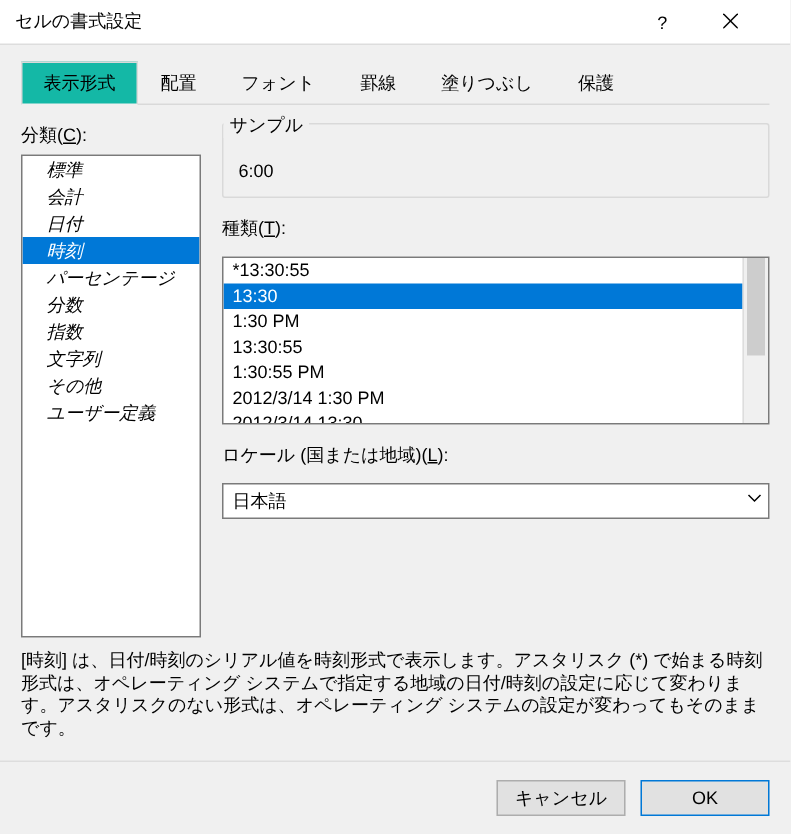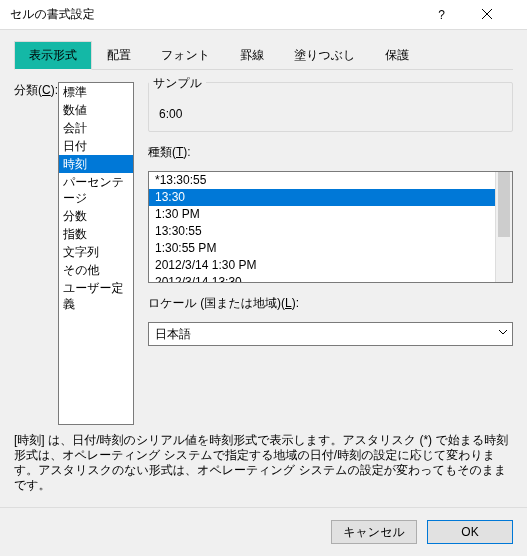--- a/index.html
+++ b/index.html
@@ -5,25 +5,25 @@
 * { box-sizing: border-box; margin: 0; padding: 0; font-family: "Meiryo UI", "Segoe UI", sans-serif; font-size: 12px; }
 body { background: #f0f0f0; width: 527px; height: 556px; display: flex; flex-direction: column; }
 .titlebar { height: 30px; background: #fff; display: flex; align-items: center; padding: 0 18px 0 10px; border-bottom: 1px solid #ddd; }
 .titlebar .title { flex: 1; }
 .titlebar .btn { width: 45px; height: 28px; text-align: center; line-height: 28px; font-size: 12px; }
 .content { flex: 1; display: flex; flex-direction: column; padding: 10px 14px 14px 14px; }
 .tabs { display: flex; border-bottom: 1px solid #d9d9d9; }
 .tab { padding: 5px 14px; border: 1px solid transparent; border-bottom: none; position: relative; top: 1px; cursor: pointer; }
 .tab.active { background: #14b8a6; border-color: #d9d9d9; border-bottom: 1px solid #f0f0f0; }
 .body { flex: 1; display: flex; gap: 14px; padding-top: 12px; }
-.left { display: flex; flex-direction: row; width: 120px; }
+.left { display: flex; flex-direction: column; width: 120px; }
 .label { margin-bottom: 4px; }
 .underline { text-decoration: underline; }
 .listbox { flex: 1; border: 1px solid #7a7a7a; background: #fff; overflow: hidden; }
-.listbox-item { padding: 1px 4px; cursor: default; line-height: 16px; }
+.listbox-item { padding: 1px 16px; cursor: default; line-height: 16px; font-style: italic; }
 .listbox-item.selected { background: #0078d7; color: #fff; }
 .right { flex: 1; display: flex; flex-direction: column; gap: 6px; }
 .group-label { margin-bottom: 2px; }
 .sample { border: 1px solid #d9d9d9; border-radius: 2px; padding: 24px 10px 10px 10px; position: relative; margin-bottom: 6px; }
 .sample .group-label { position: absolute; top: -8px; left: 0; background: #f0f0f0; padding: 0 4px; }
 .types { border: 1px solid #7a7a7a; background: #fff; height: 112px; overflow: hidden; position: relative; margin-bottom: 6px; }
 .types .scrollbar { position: absolute; top: 0; right: 0; bottom: 0; width: 17px; background: #f0f0f0; border-left: 1px solid #ddd; }
 .types .thumb { position: absolute; top: 0; left: 2px; right: 2px; height: 65px; background: #cdcdcd; }
 .types-item { padding: 1px 6px; line-height: 15px; }
 .types-item.selected { background: #0078d7; color: #fff; }
@@ -56,21 +56,20 @@
       <div class="tab">罫線</div>
       <div class="tab">塗りつぶし</div>
       <div class="tab">保護</div>
     </div>
 
   <div class="body">
     <div class="left">
       <div class="label"><span>分類</span>(<span class="underline">C</span>):</div>
       <div class="listbox" id="catlist">
           <div class="listbox-item">標準</div>
-          <div class="listbox-item">数値</div>
           <div class="listbox-item">会計</div>
           <div class="listbox-item">日付</div>
           <div class="listbox-item selected">時刻</div>
           <div class="listbox-item">パーセンテージ</div>
           <div class="listbox-item">分数</div>
           <div class="listbox-item">指数</div>
           <div class="listbox-item">文字列</div>
           <div class="listbox-item">その他</div>
           <div class="listbox-item">ユーザー定義</div>
         </div>

